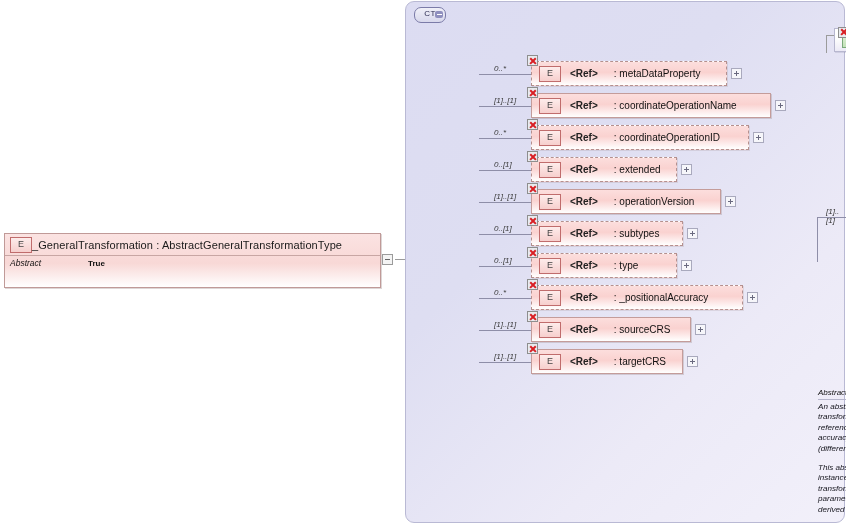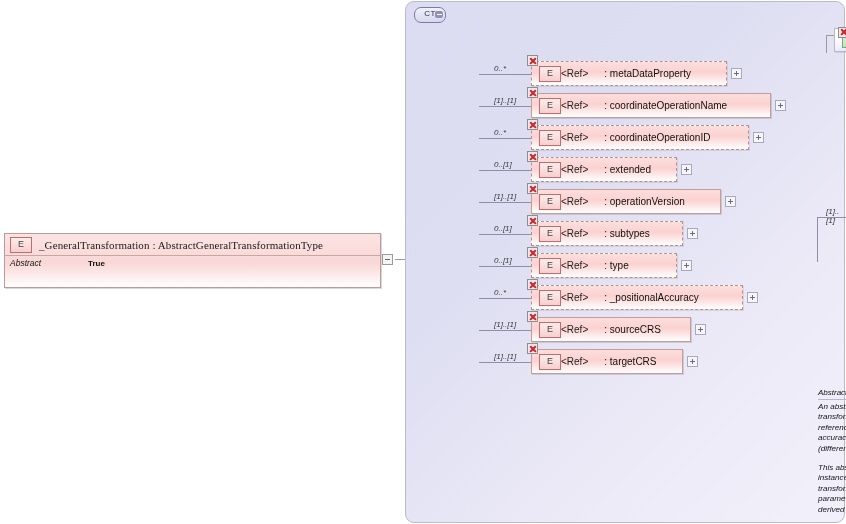--- a/index.html
+++ b/index.html
@@ -34,26 +34,24 @@
     width: 20px; height: 14px;
     border: 1px solid #c06c6c;
     background: linear-gradient(to bottom,#fdeceb,#f6cfcd);
     color: #444;
     font-size: 9px; line-height: 12px;
     text-align: center;
     font-family: "Liberation Sans", sans-serif;
     flex: 0 0 auto;
   }
   #left-box .lb-title {
-    margin-left: 7px;
     font-size: 11px;
     color: #1a1a1a;
     letter-spacing: .1px;
     white-space: nowrap;
-    font-family: Liberation Serif, serif;
   }
   #left-box .lb-props {
     padding: 2px 0 0 5px;
     font-size: 8.5px;
     color: #111;
     line-height: 11px;
   }
   .prop-row { display: flex; }
   .prop-key { width: 78px; font-style: italic; }
   .prop-val { font-weight: bold; font-size: 8px; }
@@ -151,21 +149,21 @@
   }
   .x-mark::before, .x-mark::after {
     content: ""; position: absolute;
     left: 0.5px; top: 3.5px;
     width: 8px; height: 2.2px;
     background: #d81f24;
   }
   .x-mark::before { transform: rotate(45deg); }
   .x-mark::after  { transform: rotate(-45deg); }
 
-  .ref-txt { font-size: 10px; color: #222; }
+  .ref-txt { margin-left: 9px; font-size: 10px; color: #222; font-weight: bold; }
   .name-txt { margin-left: 16px; font-size: 10px; color: #111; white-space: nowrap; }
   .attr-stub {
     position: absolute;
     left: 420px; top: 33px;
     width: 9px; height: 1px; background: #9b9b9b;
   }
   .attr-stub-v {
     position: absolute;
     left: 420px; top: 33px; width: 1px; height: 18px; background: #9b9b9b;
   }

